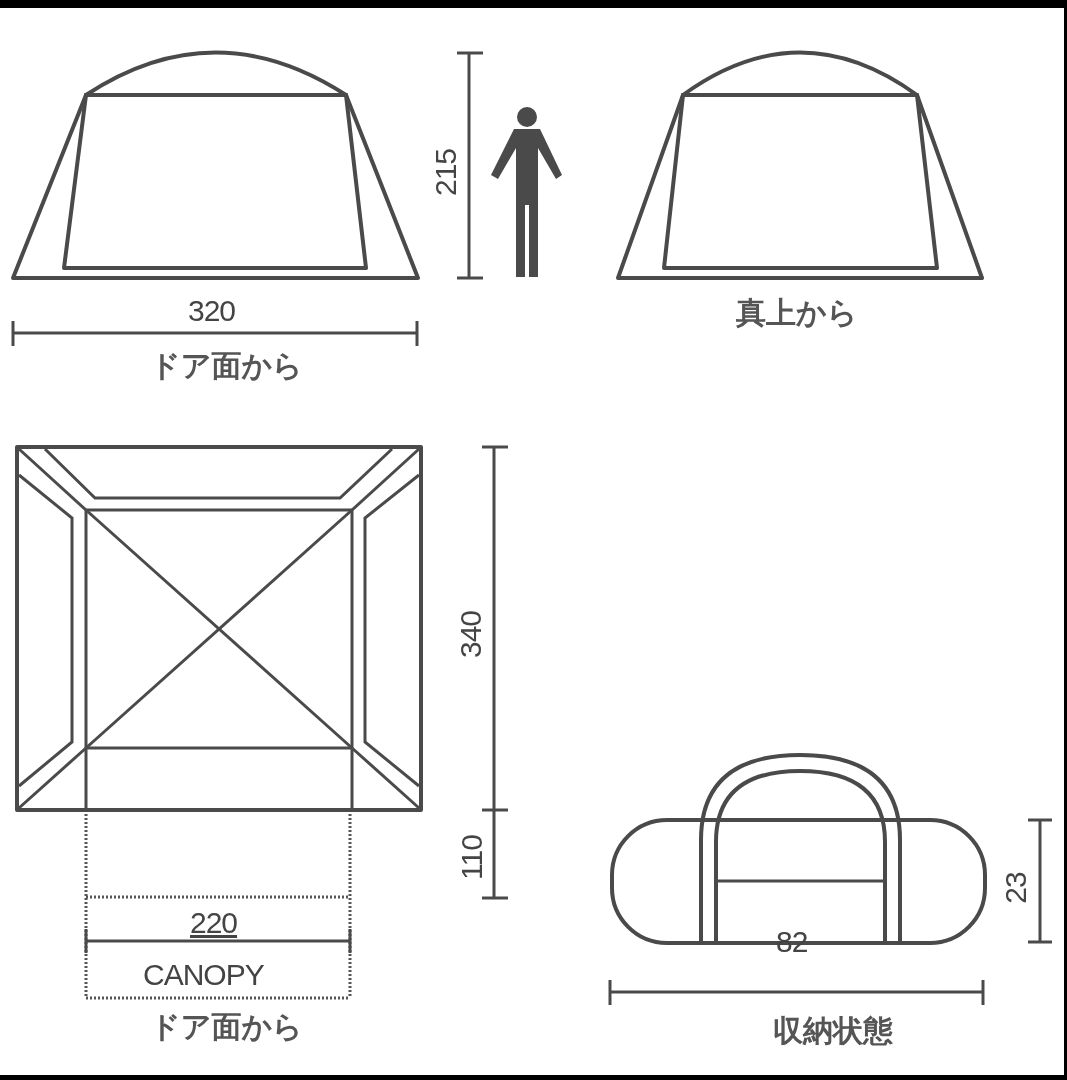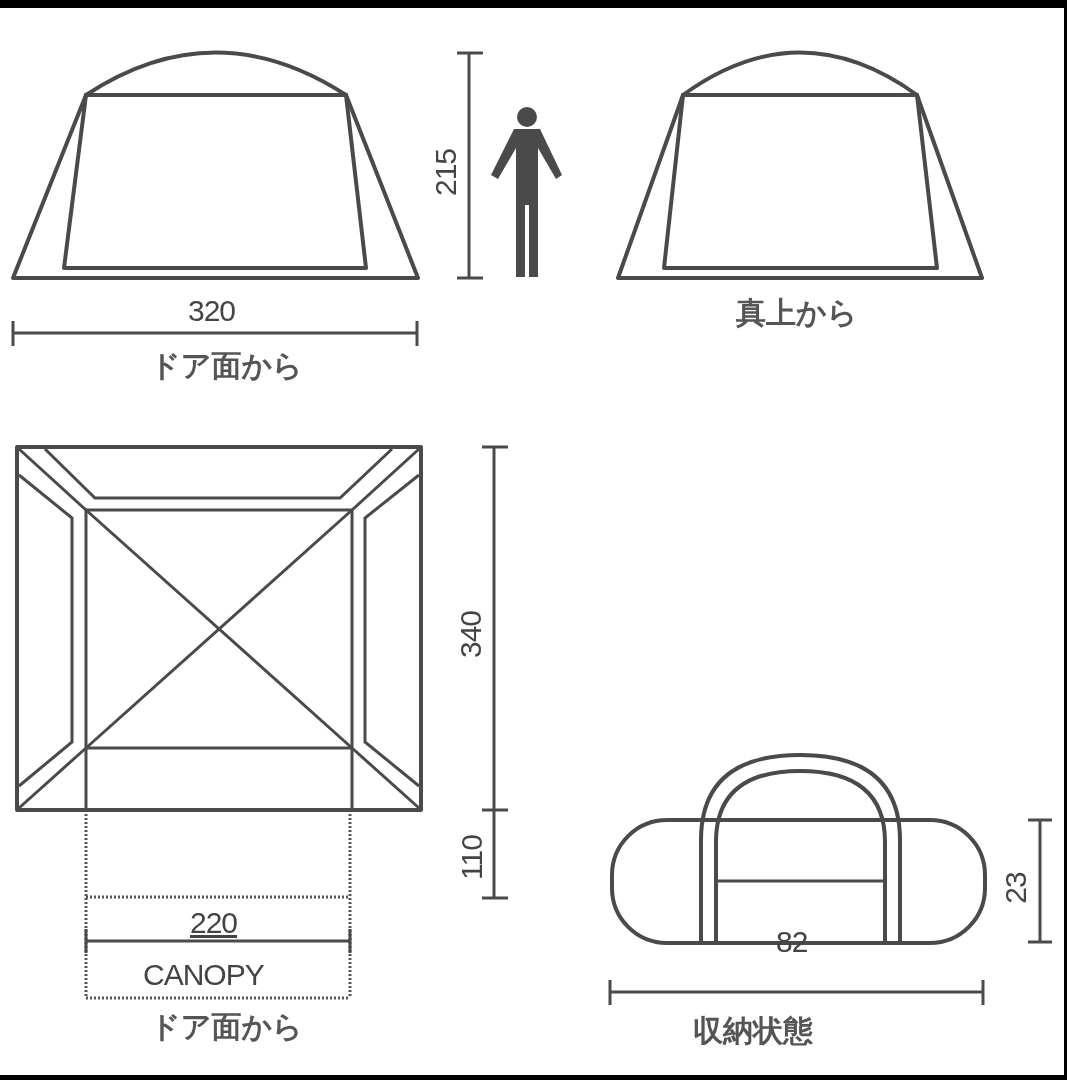--- a/index.html
+++ b/index.html
@@ -114,14 +114,14 @@
   <div class="lbl jp" style="left:736px;top:290px;">真上から</div>
 
   <div class="lbl num rot" style="left:448px;top:612px;width:46px;text-align:center;">340</div>
   <div class="lbl num rot" style="left:452px;top:837px;width:40px;text-align:center;">110</div>
   <div class="lbl num" style="left:190px;top:900px;text-decoration:underline;">220</div>
   <div class="lbl num" style="left:143px;top:952px;">CANOPY</div>
   <div class="lbl jp" style="left:150px;top:1004px;">ドア面から</div>
 
   <div class="lbl num" style="left:776px;top:919px;">82</div>
   <div class="lbl num rot" style="left:996px;top:865px;width:40px;text-align:center;">23</div>
-  <div class="lbl jp" style="left:693px;top:1008px;">収納状態</div>
+  <div class="lbl jp" style="left:773px;top:1008px;">収納状態</div>
 </div>
 
 </body></html>

